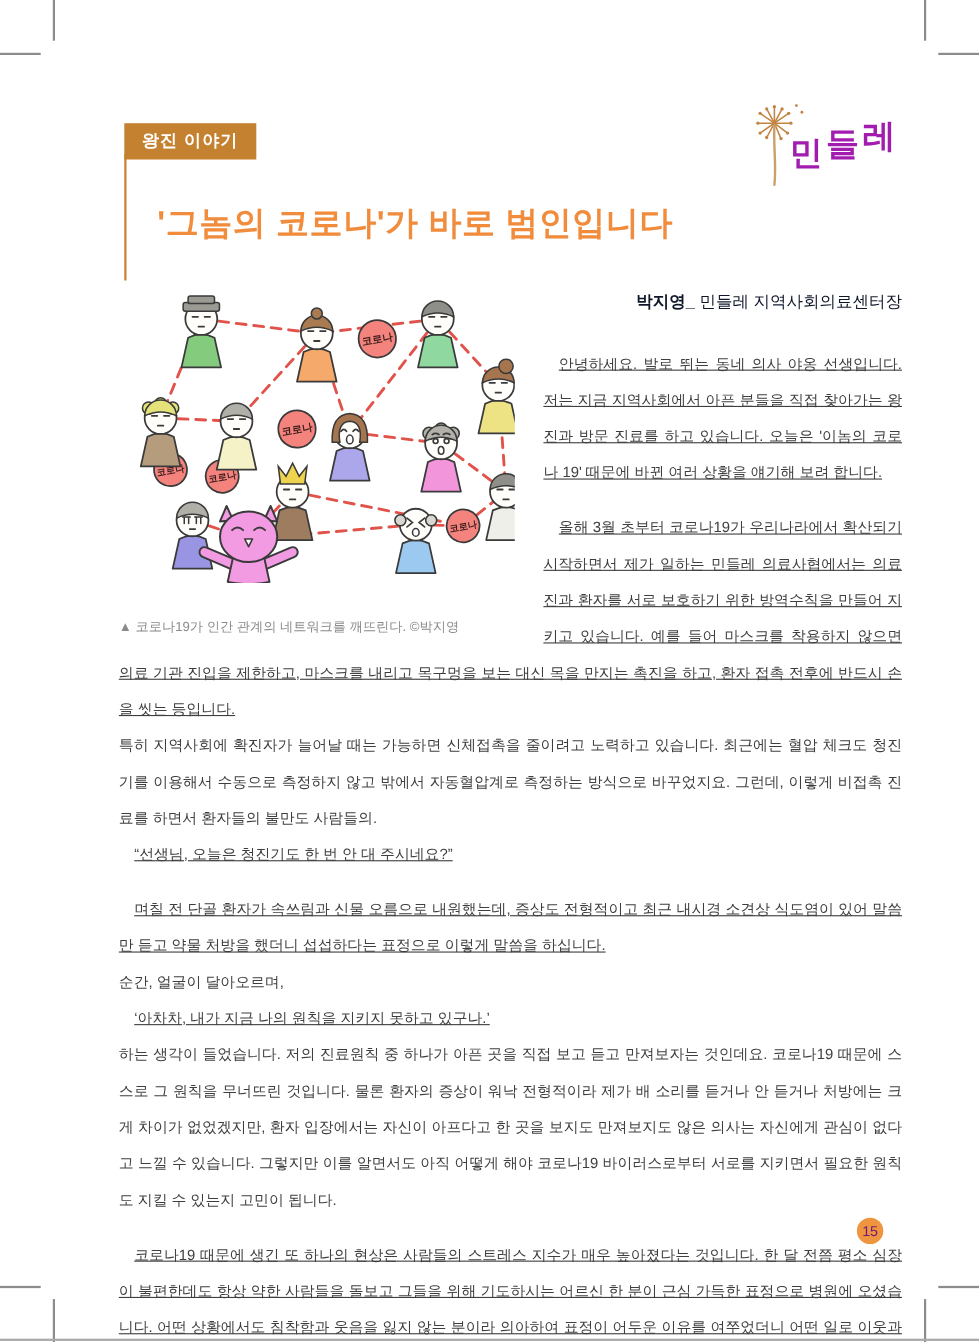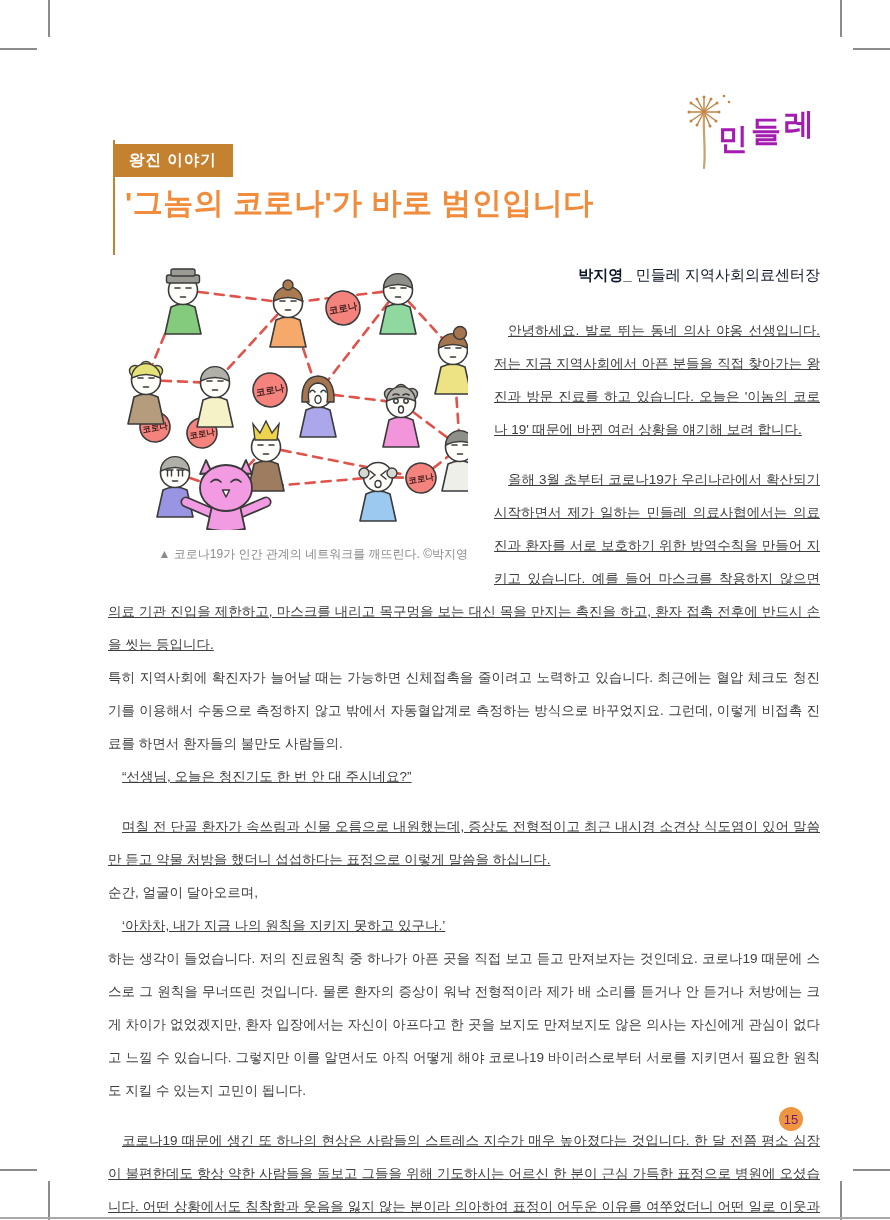--- a/index.html
+++ b/index.html
@@ -1,37 +1,37 @@
 <!DOCTYPE html>
 <html><head>
 <meta charset="utf-8">
 <style>
   html,body{margin:0;padding:0;background:#fff;}
   .page{position:relative;width:890px;height:1220px;background:#fff;overflow:hidden;
         font-family:"Liberation Sans","DejaVu Sans",sans-serif;color:#3e3e3e;}
   .mark{position:absolute;background:#8c8c8c;}
   .page-edge{position:absolute;left:0;top:1217px;width:890px;height:2px;background:#a8a8a8;}
   .badge{position:absolute;left:113px;top:112px;background:#c4812f;color:#fff;
-         font-size:15.5px;font-weight:bold;padding:6px 16px;letter-spacing:1px;margin-top:32px;}
+         font-size:15.5px;font-weight:bold;padding:6px 16px;letter-spacing:1px;}
   .badge-line{position:absolute;left:113px;top:140px;width:2px;height:115px;background:#c4812f;}
   .logo{position:absolute;left:678px;top:92px;width:150px;height:80px;}
   .logo svg{position:absolute;left:0;top:0;}
   .logo-text{position:absolute;left:40px;top:18px;font-weight:bold;color:#a21caf;
              font-size:30px;letter-spacing:3px;white-space:nowrap;}
   .logo-text span{display:inline-block;}
   .lg1{transform:translateY(9px);}
   .lg2{transform:translateY(1px);}
   .lg3{transform:translateY(-6px);}
-  .title{position:absolute;left:125px;top:183px;font-size:30px;font-weight:800;
+  .title{position:absolute;left:143px;top:183px;font-size:30px;font-weight:800;
          color:#f08c3c;letter-spacing:0.5px;white-space:nowrap;}
   .article{position:absolute;left:108px;top:262px;width:712px;font-size:13.5px;
            line-height:33px;text-align:justify;}
   .figure{float:left;width:360px;margin-right:26px;margin-bottom:10px;}
-  .figure-caption{width:360px;text-align:right;font-size:12px;color:#8a8a8a;
-                  line-height:16px;margin-top:4px;}
+  .figure-caption{width:360px;text-align:left;font-size:12px;color:#8a8a8a;
+                  line-height:16px;margin-top:20px;}
   .byline{text-align:right;font-size:15px;margin:0 0 26px 0;line-height:26px;color:#0f172a;}
   .byline .author{font-weight:bold;}
   .article p{margin:0;}
   .article p.gap-top{margin-top:17px;}
   .article p.indent{text-indent:14px;text-decoration:underline;}
   .page-number{position:absolute;left:779px;top:1107px;width:24px;height:24px;border-radius:50%;
                background:#f0953f;color:#701a75;font-size:13px;font-weight:normal;
                display:flex;align-items:center;justify-content:center;}
 </style>
 </head>

